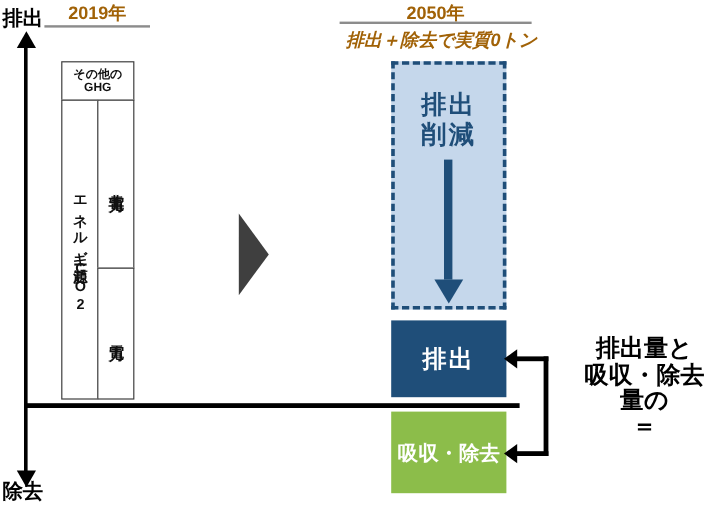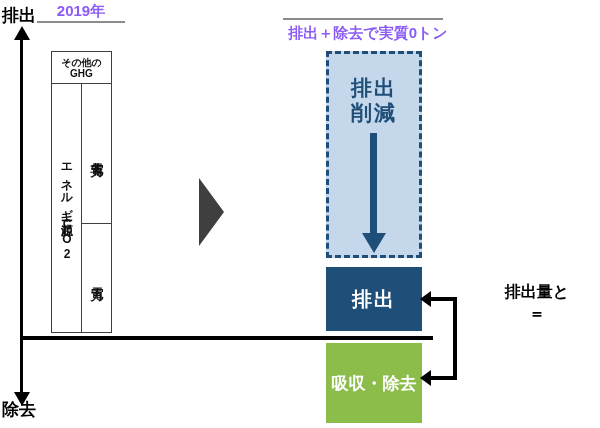--- a/index.html
+++ b/index.html
@@ -12,37 +12,37 @@
   .center{text-align:center;}
   .pre{white-space:pre-line;}
   
   .axis-label{font-size:17px;font-weight:bold;color:#000;}
   .vline{width:3px;background:#000;}
   .hline{height:4px;background:#000;}
   .tri-up{width:0;height:0;border-left:8px solid transparent;border-right:8px solid transparent;border-bottom:14px solid #000;}
   .tri-down{width:0;height:0;border-left:8px solid transparent;border-right:8px solid transparent;border-top:14px solid #000;}
   .tri-left{width:0;height:0;border-top:8px solid transparent;border-bottom:8px solid transparent;border-right:11px solid #000;}
   
-  .col-title{font-size:15px;font-weight:bold;color:#8b5cf6;}
+  .col-title{font-size:15px;font-weight:bold;color:#a16207;}
   .rule{height:2px;background:#8C8C8C;}
   .barbox{background:#fff;border:1px solid #3F3F3F;box-sizing:border-box;display:flex;align-items:center;justify-content:center;}
   .ghg-text{font-size:10px;font-weight:bold;line-height:11px;text-align:center;}
   .vtext{writing-mode:vertical-rl;text-orientation:upright;font-size:13px;font-weight:bold;letter-spacing:1px;}
   
   .big-tri{width:0;height:0;border-top:34px solid transparent;border-bottom:34px solid transparent;border-left:25px solid #3F3F3F;}
   
   .dash-box{background:#C5D7EB;border:3px dashed #1F4E79;box-sizing:border-box;}
   .reduction-text{font-size:21px;line-height:25px;font-weight:bold;color:#1F4E79;letter-spacing:2px;}
   .navy-box{background:#1F4E79;display:flex;align-items:center;justify-content:center;}
   .green-box{background:#8CBD4A;display:flex;align-items:center;justify-content:center;}
   .box-label{color:#fff;font-weight:bold;letter-spacing:2px;}
   .shaft{background:#1F4E79;}
   .tri-down-navy{width:0;height:0;border-left:12px solid transparent;border-right:12px solid transparent;border-top:20px solid #1F4E79;}
   
-  .note{font-size:16px;font-weight:bold;line-height:21.5px;color:#000;}
+  .note{font-size:20px;font-weight:bold;line-height:21.5px;color:#000;}
 </style>
 </head>
 <body>
 
 <div id="stage">
 
   <div class="abs axis-label" style="left:2px;top:4px;">排出</div>
   <div class="abs tri-up" style="left:14px;top:26px;"></div>
   <div class="abs vline" style="left:20px;top:38px;height:356px;"></div>
   <div class="abs tri-down" style="left:14px;top:392px;"></div>
@@ -62,40 +62,42 @@
   </div>
   <div class="abs barbox" style="left:81px;top:83px;width:31px;height:141px;">
     <div class="vtext">非電力</div>
   </div>
   <div class="abs barbox" style="left:81px;top:223px;width:31px;height:110px;">
     <div class="vtext">電力</div>
   </div>
 
   <div class="abs big-tri" style="left:199px;top:178px;"></div>
 
+  <div class="abs col-title center" style="left:313px;top:2px;width:100px;">2050年</div>
   <div class="abs rule" style="left:283px;top:18px;width:160px;"></div>
-  <div class="abs col-title center" style="left:278px;top:24px;width:180px;">排出＋除去で実質0トン</div>
+  <div class="abs col-title center" style="left:278px;top:24px;width:180px;font-style:italic;">排出＋除去で実質0トン</div>
 
   <div class="abs dash-box" style="left:326px;top:51px;width:96px;height:207px;"></div>
   <div class="abs reduction-text center pre" style="left:326px;top:75px;width:96px;">排出
 削減</div>
   <div class="abs shaft" style="left:370px;top:133px;width:7px;height:100px;"></div>
   <div class="abs tri-down-navy" style="left:362px;top:233px;"></div>
 
   <div class="abs navy-box" style="left:326px;top:267px;width:96px;height:64px;">
     <div class="box-label" style="font-size:20px;">排出</div>
   </div>
-  <div class="abs green-box" style="left:326px;top:343px;width:96px;height:80px;">
+  <div class="abs green-box" style="left:326px;top:343px;width:96px;height:68px;">
     <div class="box-label" style="font-size:17px;letter-spacing:0;">吸収・除去</div>
   </div>
 
   <div class="abs tri-left" style="left:420px;top:291px;"></div>
   <div class="abs hline" style="left:430px;top:297px;width:27px;"></div>
   <div class="abs" style="left:453px;top:297px;width:4px;height:83px;background:#000;"></div>
   <div class="abs tri-left" style="left:420px;top:370px;"></div>
   <div class="abs hline" style="left:430px;top:376px;width:27px;"></div>
 
   <div class="abs note center" style="left:478px;top:281px;width:118px;">
     <div>排出量と</div>
+    <div>吸収・除去量の</div>
     <div>＝</div>
   </div>
 
 </div>
 
 </body></html>

